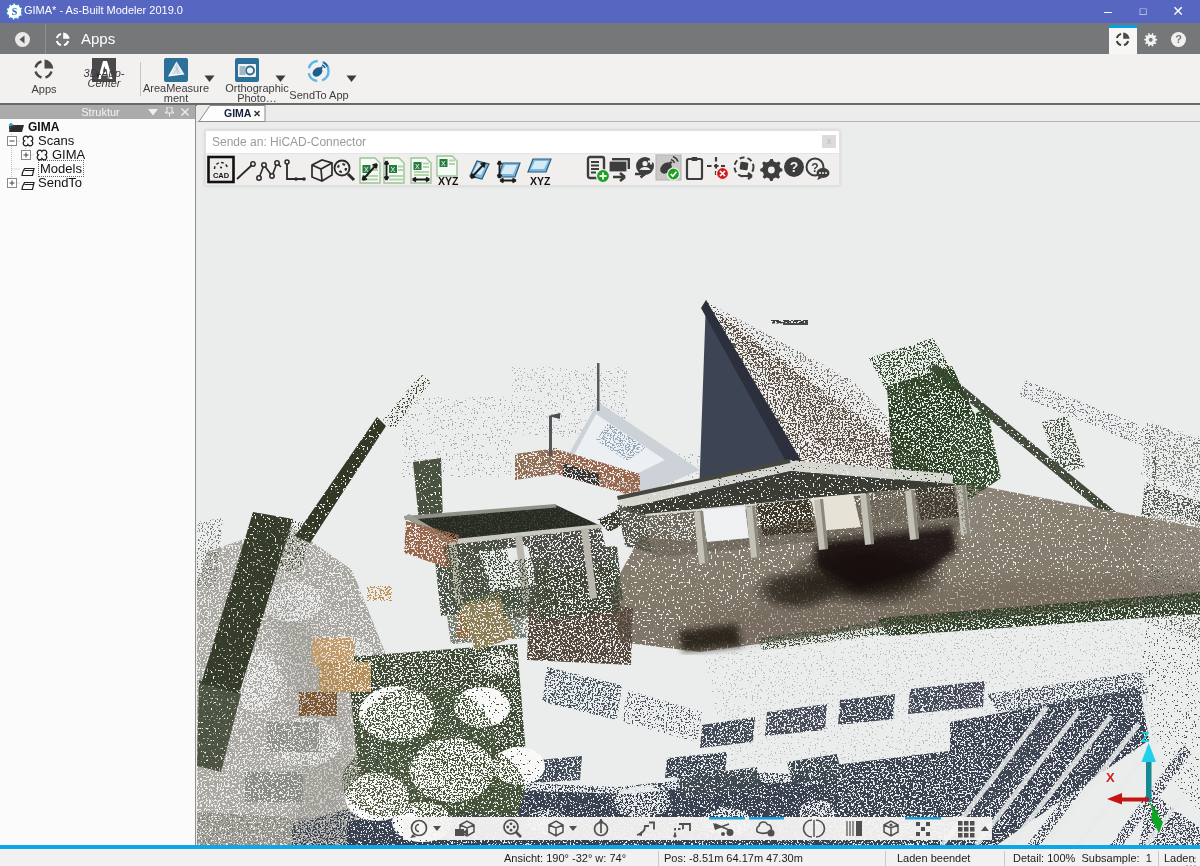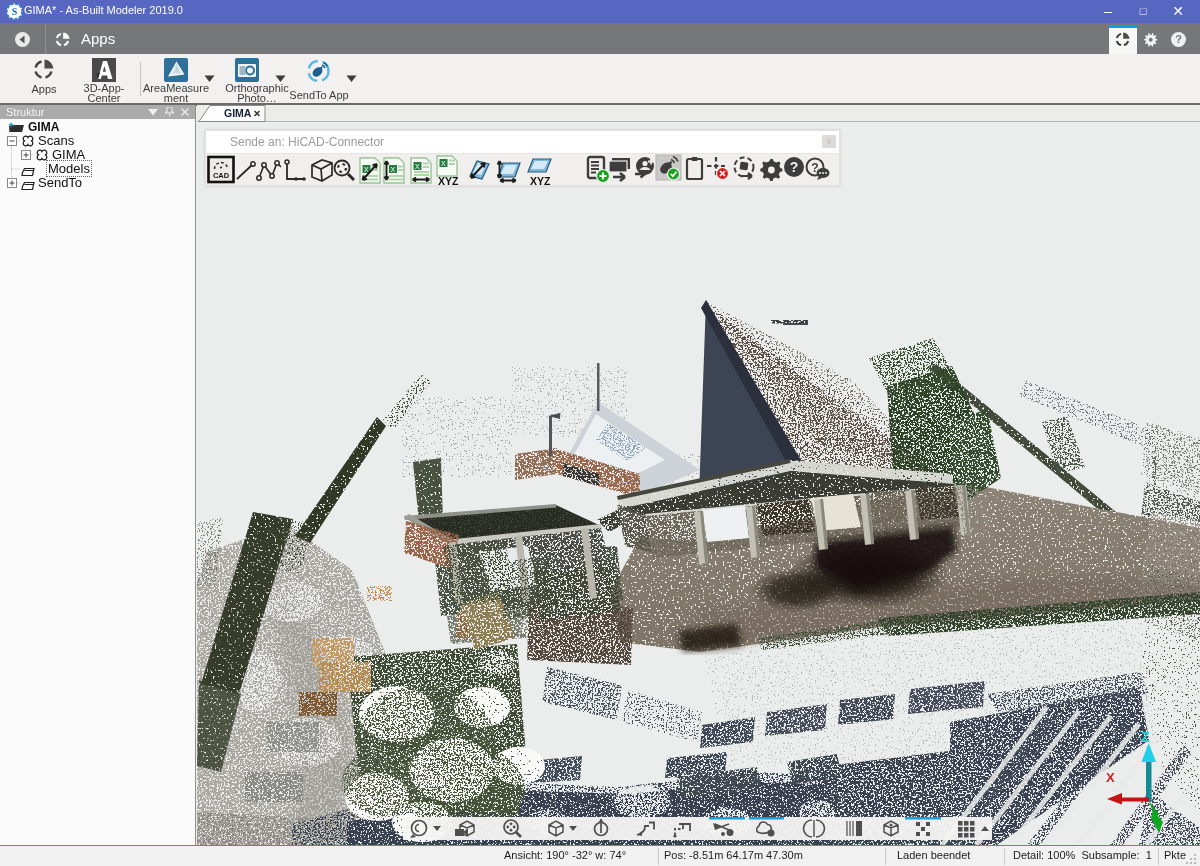--- a/index.html
+++ b/index.html
@@ -14,38 +14,38 @@
 
   
   #menubar { position:absolute; left:0; top:23px; width:1200px; height:31px; background:#767778; }
 
   
   #toolbar { position:absolute; left:0; top:54px; width:1200px; height:49px; background:#f2f1f0; }
   .tlabel { position:absolute; font-size:11px; color:#3c3c3c; text-align:center; line-height:10px; }
 
   
   #leftpanel { position:absolute; left:0; top:105px; width:196px; height:740px; background:#fbfbfb; border-right:1px solid #8f8f8f; }
-  #panelhdr { position:absolute; left:0; top:0; width:195px; height:14px; background:#ababab; color:#f4f4f4; font-size:11px; line-height:14px; padding-left:6px; }
+  #panelhdr { position:absolute; left:0; top:0; width:195px; height:14px; background:#ababab; color:#f4f4f4; font-size:11px; line-height:14px; padding-left:6px;text-align:center; }
   .trow { position:absolute; left:0; height:14px; font-size:13px; color:#111; line-height:14px; white-space:nowrap; }
 
   
   #tabstrip { position:absolute; left:197px; top:105px; width:1003px; height:17px; background:#ececeb; border-bottom:1px solid #b5b5b5; }
 
   #viewport { position:absolute; left:197px; top:122px; width:1003px; height:723px; background:#ebecec; overflow:hidden; }
 
   
   #ftb { position:absolute; left:8px; top:8px; width:635px; background:#f0efee; border:1px solid #e2e1e0; box-shadow:0 0 3px rgba(0,0,0,0.15); }
-  #ftb .inp { position:relative; height:23px; background:#ffffff; border-bottom:1px solid #e5e5e5; color:#9b9b9b; font-size:12px; line-height:23px; padding-left:24px; }
+  #ftb .inp { position:relative; height:23px; background:#ffffff; border-bottom:1px solid #e5e5e5; color:#9b9b9b; font-size:12px; line-height:23px; padding-left:6px; }
   #ftb .icons { position:relative; height:31px; }
 
   
   #navbar { position:absolute; left:206px; top:695px; width:589px; height:23px; background:rgba(244,244,243,0.95); }
 
   
-  #statusbar { position:absolute; left:0; top:845px; width:1200px; height:21px; background:#f1f1f1; border-top:1px solid #0ea5e9; font-size:11px; color:#1c1c1c; }
+  #statusbar { position:absolute; left:0; top:845px; width:1200px; height:21px; background:#f1f1f1; border-top:4px solid #0ea5e9; font-size:11px; color:#1c1c1c; }
   #statusbar .sep { position:absolute; top:2px; width:1px; height:17px; background:#c9c9c9; }
   #statusbar div { position:absolute; top:3px; }
 </style>
 </head>
 <body>
 <div id="win">
 
   <div id="titlebar">
     <svg class="abs" style="left:6px;top:3px" width="17" height="17" viewBox="0 0 17 17">
       <circle cx="8.5" cy="8.5" r="8" fill="#fff"></circle>
@@ -99,21 +99,21 @@
       </g>
       <path d="M11.5 9.5 L11.5 0.6 A 9.6 9.6 0 0 1 20.4 9.5 Z" fill="#4a4a4a"></path>
     </svg>
     <div class="tlabel" style="left:22px;top:30px;width:44px;">Apps</div>
 
     <svg class="abs" style="left:92px;top:4px" width="24" height="24" viewBox="0 0 24 24">
       <rect width="24" height="24" fill="#4a4a4c"></rect>
       <path d="M6 21 L11 3 L15 3 L20.5 21 L16 21 L15 17.5 L9.8 17.5 L8.8 21 Z M10.8 13.8 L14 13.8 L12.4 8 Z" fill="#fff"></path>
       <path d="M6 21 L8 14 L4.5 16.5 Z" fill="#2a2a2c"></path>
     </svg>
-    <div class="tlabel" style="left:76px;top:29px;width:56px;">3D-App-<br>Center</div>
+    <div class="tlabel" style="left:76px;top:14px;width:56px;font-style:italic;">3D-App-<br>Center</div>
 
     <div class="abs" style="left:140px;top:8px;width:1px;height:34px;background:#c6c5c4"></div>
 
     <svg class="abs" style="left:164px;top:4px" width="24" height="24" viewBox="0 0 24 24">
       <rect width="24" height="24" rx="2" fill="#2d7099"></rect>
       <path d="M12.5 3.5 L20.5 16.5 L4 18.5 Z" fill="#fdfdfd"></path>
       <path d="M12.5 5.5 L18.5 15.2 L6.5 16.8 Z" fill="#dde7ec"></path>
       <path d="M12.5 5.5 L13.5 16 M9 16.4 L15 8.5 M16 15.6 L10.8 8" stroke="#b0c4ce" stroke-width="0.7"></path>
     </svg>
     <div class="tlabel" style="left:133px;top:29px;width:86px;">AreaMeasure<br>ment</div>
@@ -163,21 +163,21 @@
     </div>
 
     <div class="trow" style="top:15px;left:28px;font-weight:bold;font-size:12px;">GIMA</div>
     <svg class="abs" style="left:8px;top:17px" width="17" height="11" viewBox="0 0 17 11">
       <path d="M1 10 L3 3 L16 3 L14 10 Z" fill="#2e2e2e"></path>
       <path d="M1 10 L2.5 5 L7 5 L8 3.5 L1 3.5 Z" fill="#3c3c3c"></path>
       <path d="M0.5 3 L3 0.5 L5.5 3 L3 4 Z" fill="#29a8e0"></path>
     </svg>
     <div class="trow" style="top:29px;left:38px;">Scans</div>
     <div class="trow" style="top:43px;left:52px;">GIMA</div>
-    <div class="trow" style="top:57px;left:46px;"><span style="border:1px dotted #666;padding:0 1px;">Models</span></div>
+    <div class="trow" style="top:57px;left:38px;"><span style="border:1px dotted #666;padding:0 1px;">Models</span></div>
     <div class="trow" style="top:71px;left:38px;">SendTo</div>
     <svg class="abs" style="left:0;top:15px" width="196" height="80" viewBox="0 0 196 80">
       <g stroke="#bdbdbd" stroke-width="1">
         <path d="M11.5 14 L11.5 64" stroke-dasharray="1 1"></path>
         <path d="M11.5 21 L20 21 M11.5 49 L20 49 M11.5 63 L20 63" stroke-dasharray="1 1"></path>
         <path d="M25.5 28 L25.5 35 M25.5 35 L34 35" stroke-dasharray="1 1"></path>
       </g>
 
       <g fill="#fff" stroke="#888">
         <rect x="7.5" y="16.5" width="9" height="9"></rect>
@@ -834,21 +834,21 @@
 
   <div id="statusbar">
     <div style="left:504px">Ansicht: 190° -32° w: 74°</div>
     <div class="sep" style="left:658px"></div>
     <div style="left:664px">Pos: -8.51m 64.17m 47.30m</div>
     <div class="sep" style="left:885px"></div>
     <div style="left:897px">Laden beendet</div>
     <div class="sep" style="left:1004px"></div>
     <div style="left:1013px">Detail: 100%&nbsp; Subsample:&nbsp; 1</div>
     <div class="sep" style="left:1158px"></div>
-    <div style="left:1164px">Pkte</div>
+    <div style="left:1164px">Laden</div>
     <svg class="abs" style="left:1186px;top:8px" width="11" height="11" viewBox="0 0 11 11">
       <g fill="#b8b8b8">
           <rect x="8" y="0" width="2" height="2"></rect>
           <rect x="8" y="4" width="2" height="2"></rect>
           <rect x="8" y="8" width="2" height="2"></rect>
           <rect x="4" y="8" width="2" height="2"></rect>
           <rect x="0" y="8" width="2" height="2"></rect>
           <rect x="4" y="4" width="2" height="2"></rect>
         </g>
     </svg>

